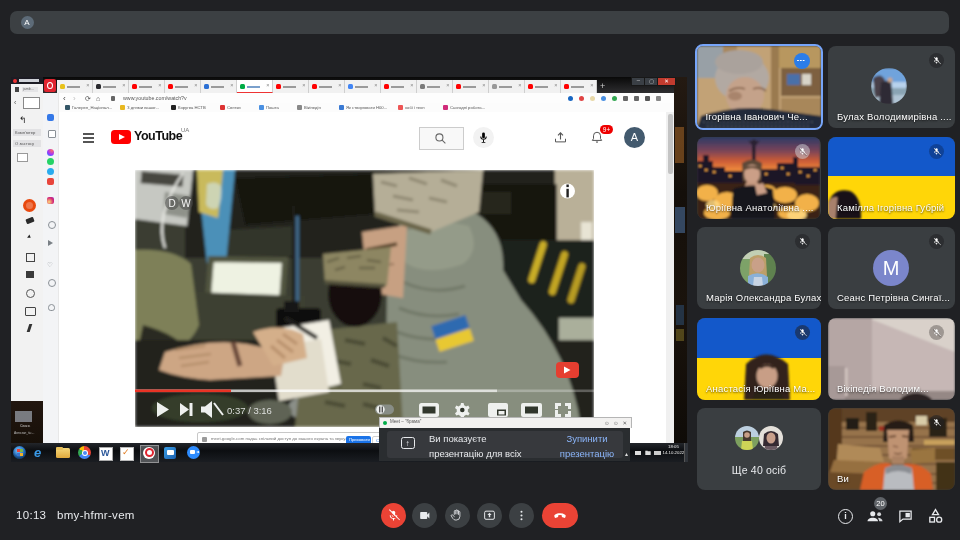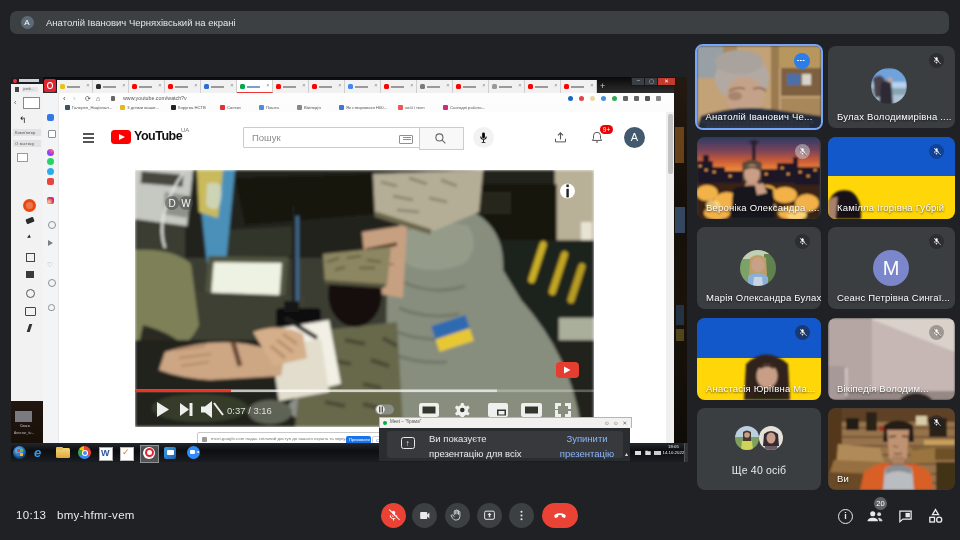--- a/index.html
+++ b/index.html
@@ -6,21 +6,20 @@
 .tile{position:absolute;border-radius:8px;overflow:hidden;background:#3a3e41}
 .lbl{position:absolute;left:9px;bottom:6px;font-size:9.5px;color:#fff;text-shadow:0 1px 2px rgba(0,0,0,.7);white-space:nowrap;letter-spacing:.2px}
 .mic{position:absolute;top:7px;right:11px;width:15px;height:15px;border-radius:50%;background:rgba(32,33,36,.55);display:flex;align-items:center;justify-content:center}
 .cbtn{position:absolute;top:502.5px;width:25px;height:25px;border-radius:50%;background:#3c4043;display:flex;align-items:center;justify-content:center}
 svg{display:block}
 </style></head>
 <body>
 
 <div class="abs" style="left:10px;top:10.5px;width:939px;height:23px;background:#3c4043;border-radius:7px">
   <div class="abs" style="left:10.5px;top:5px;width:13px;height:13px;border-radius:50%;background:#5d6b78;color:#fff;font-size:8px;text-align:center;line-height:13px">А</div>
-  <div class="abs" style="left:36px;top:0;height:23px;line-height:23px;color:#e4e6e9;font-size:9.5px">Анатолій Іванович Черняхівський на екрані</div>
 </div>
 
 <div class="abs" id="share" style="left:11px;top:77px;width:676px;height:385px;background:#17120e">
 
   <div class="abs" style="right:0;top:0;width:14px;height:385px;background:linear-gradient(180deg,#241a12 0%,#140f0a 30%,#1a130c 60%,#0d0a07 100%)"></div>
   <div class="abs" style="right:3px;top:50px;width:9px;height:36px;background:#8a5522;opacity:.7"></div>
   <div class="abs" style="right:2px;top:130px;width:10px;height:26px;background:#3a5170;opacity:.85"></div>
   <div class="abs" style="right:3px;top:228px;width:8px;height:20px;background:#2c4a6b;opacity:.6"></div>
   <div class="abs" style="right:3px;top:252px;width:8px;height:12px;background:#8a7a2a;opacity:.5"></div>
 
@@ -218,26 +217,20 @@
 
     <div class="abs" id="ytpage" style="left:16px;top:35px;width:607px;height:331px;background:#fff;overflow:hidden">
 
       <div class="abs" style="left:24px;top:21px;width:11px;height:1.6px;background:#555"></div>
       <div class="abs" style="left:24px;top:25px;width:11px;height:1.6px;background:#555"></div>
       <div class="abs" style="left:24px;top:29px;width:11px;height:1.6px;background:#555"></div>
       <div class="abs" style="left:52px;top:18px;width:20px;height:14px;background:#f00;border-radius:3.5px"></div>
       <div class="abs" style="left:60px;top:21.5px;width:0;height:0;border-left:6px solid #fff;border-top:3.5px solid transparent;border-bottom:3.5px solid transparent"></div>
       <div class="abs" style="left:75px;top:17px;font-size:12.5px;font-weight:bold;color:#111;letter-spacing:-.5px">YouTube</div>
       <div class="abs" style="left:122px;top:15px;font-size:6px;color:#777">UA</div>
-      <div class="abs" style="left:184px;top:15px;width:175px;height:19px;border:1px solid #ccc;border-radius:1px 0 0 1px">
-        <div class="abs" style="left:8px;top:4px;font-size:9.5px;color:#8a8a8a">Пошук</div>
-        <div class="abs" style="right:6px;top:7px;width:12px;height:7px;border:1px solid #909090;border-radius:1px"></div>
-        <div class="abs" style="right:8px;top:9px;width:8px;height:1px;background:#909090"></div>
-        <div class="abs" style="right:8px;top:11px;width:8px;height:1px;background:#909090"></div>
-      </div>
       <div class="abs" style="left:360px;top:15px;width:43px;height:21px;background:#f8f8f8;border:1px solid #ccc">
         <svg class="abs" style="left:14px;top:4px" width="13" height="13" viewBox="0 0 24 24">
             <circle cx="10" cy="10" r="6.5" fill="none" stroke="#666" stroke-width="2"></circle>
             <line x1="15" y1="15" x2="21" y2="21" stroke="#666" stroke-width="2"></line>
           </svg>
       </div>
       <div class="abs" style="left:413.5px;top:15px;width:21px;height:21px;border-radius:50%;background:#f2f2f2">
         <svg class="abs" style="left:5px;top:4px" width="11" height="13" viewBox="0 0 24 26">
             <g fill="#000">
               <rect x="9" y="2" width="6" height="13" rx="3"></rect>
@@ -455,21 +448,21 @@
 <path d="M10 72 h100 M6 76 h110 M10 80 h104" stroke="#c8ccd4" stroke-width=".8" stroke-dasharray="1.5 2.5" opacity=".55"></path>
 </g>
 <defs>
           <filter id="tb0" x="-5%" y="-5%" width="110%" height="110%">
             <feGaussianBlur stdDeviation="1.2"></feGaussianBlur>
           </filter>
         </defs>
       </svg>
 <div class="abs" style="right:11px;top:7px;width:16px;height:16px;border-radius:50%;background:#2b7de9"></div>
 <div class="abs" style="right:21.5px;top:14.2px;width:1.8px;height:1.8px;border-radius:50%;background:#fff;box-shadow:2.8px 0 0 #fff,5.6px 0 0 #fff"></div>
-      <div class="lbl">Анатолій Іванович Че...</div>
+      <div class="lbl">Ігорівна Іванович Че...</div>
     </div>
     <div class="tile" id="tile1" style="left: 828px; top: 46px; width: 127px; height: 82px;">
       <svg class="abs" style="left:43px;top:21.5px" width="36" height="36" viewBox="0 0 36 36">
         <defs>
           <clipPath id="av1">
             <circle cx="18" cy="18" r="18"></circle>
           </clipPath>
           <filter id="tb1">
             <feGaussianBlur stdDeviation="0.8"></feGaussianBlur>
           </filter>
@@ -566,21 +559,21 @@
       <div class="mic" style="background: rgba(210, 214, 218, 0.5);">
         <svg width="9" height="9" viewBox="0 0 24 24">
           <g fill="#fff">
             <path d="M12 14a3 3 0 0 0 3-3V6a3 3 0 0 0-6 0v5a3 3 0 0 0 3 3z"></path>
             <path d="M17 11a5 5 0 0 1-10 0H5.5a6.5 6.5 0 0 0 5.5 6.4V20h2v-2.6a6.5 6.5 0 0 0 5.5-6.4z"></path>
             <rect x="10.6" y="0" width="1.6" height="28" transform="rotate(-45 12 12)" fill="rgba(0,0,0,.45)"></rect>
             <rect x="12.6" y="1" width="1.4" height="26" transform="rotate(-45 12 12)" fill="#fff"></rect>
           </g>
         </svg>
       </div>
-      <div class="lbl">Вероніка Олександра ....</div>
+      <div class="lbl">Юріївна Анатоліївна ....</div>
     </div>
     <div class="tile" id="tile3" style="left: 828px; top: 136.5px; width: 127px; height: 82px;">
       <div class="abs" style="left:0;top:0;width:127px;height:82px;background:linear-gradient(180deg,#1358ca 0%,#1358ca 47%,#ffd608 47%,#ffd608 100%)"></div>
 <svg class="abs" style="left:0;top:0" width="127" height="82" viewBox="0 0 127 82">
         <g filter="blur(1px)">
 <path d="M0 66 Q6 50 22 54 Q34 60 33 82 L0 82 Z" fill="#181018"></path>
 <path d="M0 66 Q4 58 10 60 L8 82 L0 82 Z" fill="#a8806c"></path>
 </g>
       </svg>
       <div class="mic" style="background: rgba(10, 40, 90, 0.45);">

